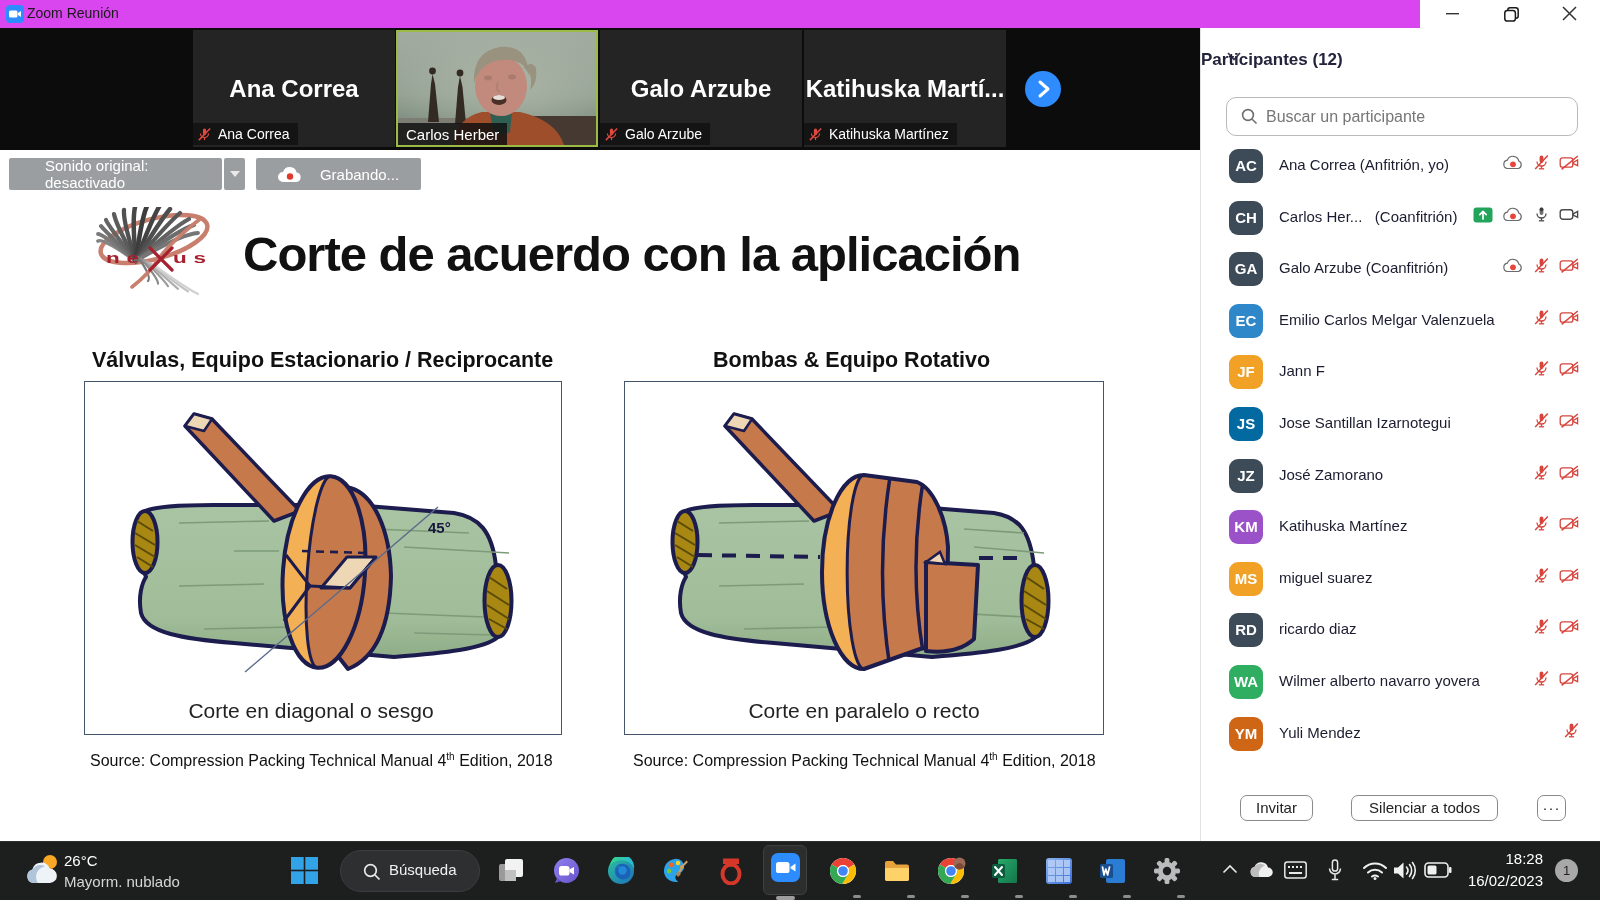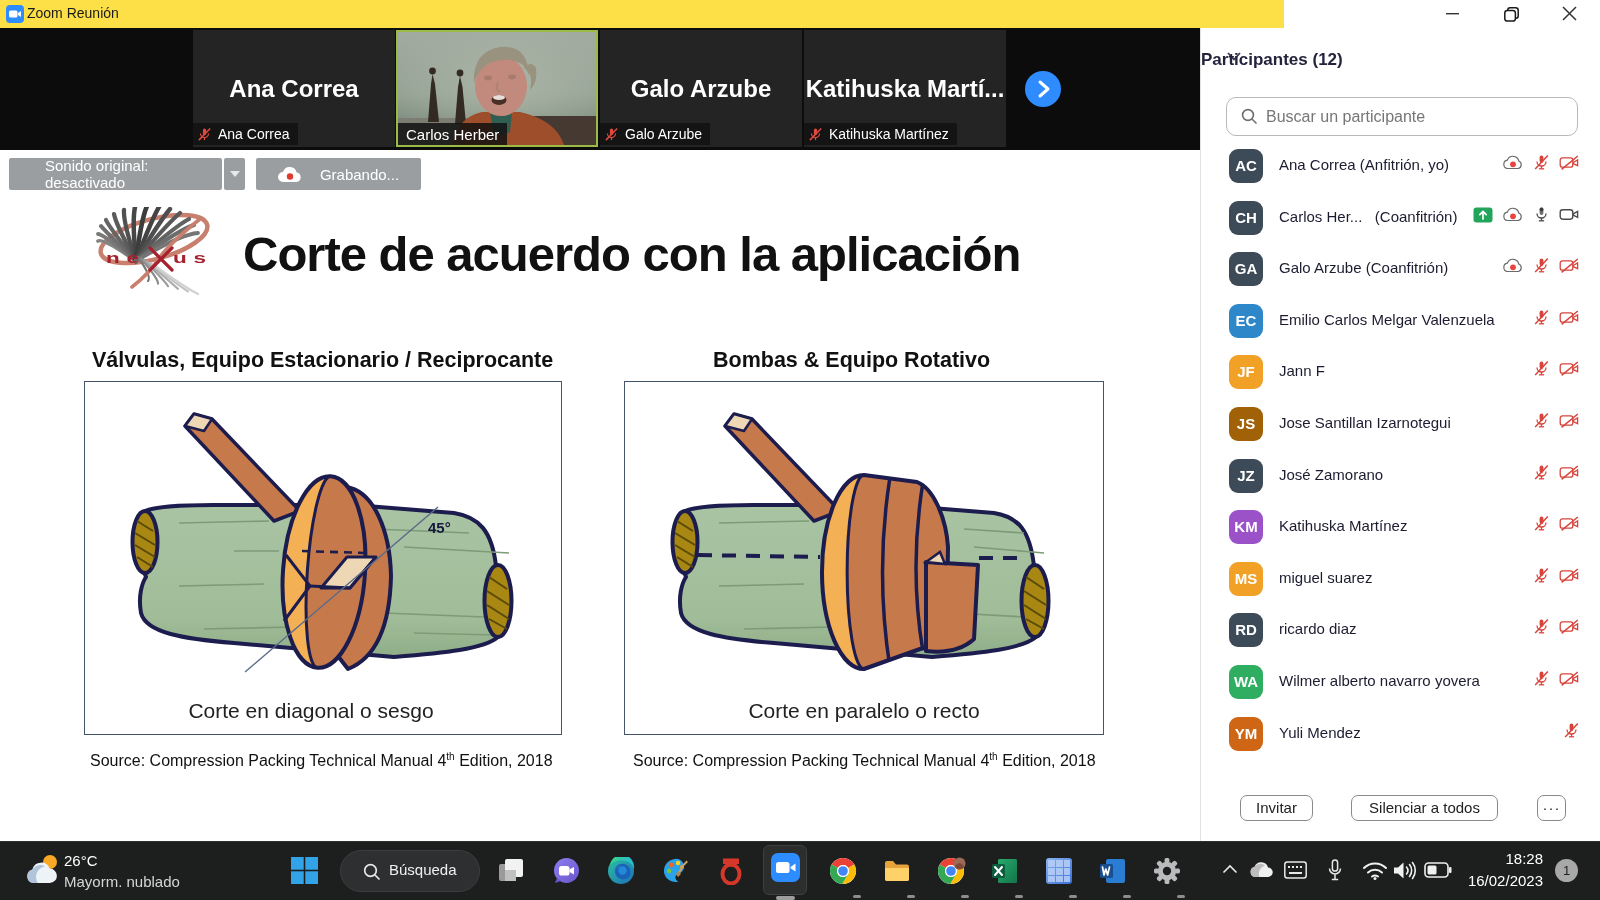--- a/index.html
+++ b/index.html
@@ -1,20 +1,20 @@
 <!DOCTYPE html>
 <html><head>
 <meta charset="utf-8">
 <style>
   * { margin:0; padding:0; box-sizing:border-box; }
   html,body { width:1600px; height:900px; overflow:hidden; background:#fff;
     font-family:"Liberation Sans", sans-serif; }
   .abs { position:absolute; }
   
-  #titlebar { position:absolute; left:0; top:0; width:1284px; height:28px; background:#fde047; }
+  #titlebar { position:absolute; left:0; top:0; width:1420px; height:28px; background:#d946ef; }
   #titlebar .ttext { position:absolute; left:27px; top:5px; font-size:14px; color:#1a1a1a; }
   
   #strip { position:absolute; left:0; top:28px; width:1200px; height:122px; background:#0c0c0c; }
   .tile { position:absolute; top:2px; height:117px; background:#242424; }
   .tile .bigname { position:absolute; left:0; right:0; top:45px; text-align:center;
      font-weight:bold; font-size:24px; color:#fff; white-space:nowrap; }
   .nlabel { position:absolute; left:0; bottom:2px; height:22px; background:rgba(18,18,18,.85);
      color:#fff; font-size:14px; display:flex; align-items:center; padding:0 8px 0 4px; }
   .nlabel svg { margin-right:6px; }
   
@@ -464,21 +464,21 @@
           <svg width="21" height="17" viewBox="0 0 21 17">
             <g stroke="#d8443c" fill="none" stroke-width="1.3">
               <rect x="1.2" y="3.8" width="12.6" height="9.4" rx="2.2"></rect>
               <path d="M13.8 8.8 L18.6 6 L18.6 11.6 L13.8 9.3"></path>
               <path d="M2.6 15.4 L18.8 2" stroke-width="1.5"></path>
             </g>
           </svg>
         </div>
 </div>
 <div class="prow" style="top:370px">
-  <div class="pav" style="background:#a16207">JS</div>
+  <div class="pav" style="background:#0369a1">JS</div>
   <div class="pname">Jose Santillan Izarnotegui</div>
   <div class="picons">
           <svg width="17" height="17" viewBox="0 0 17 17">
             <g stroke="#d8443c" fill="none" stroke-width="1.3">
               <rect x="6.6" y="1.6" width="3.8" height="7.4" rx="1.9" fill="#d8443c" stroke="none"></rect>
               <path d="M4 7.5 a4.5 4.5 0 0 0 9 0"></path>
               <path d="M8.5 12 L8.5 14.6"></path>
               <path d="M5.9 14.8 L11.1 14.8"></path>
               <path d="M2.2 15 L14.8 1.6" stroke-width="1.5"></path>
             </g>

